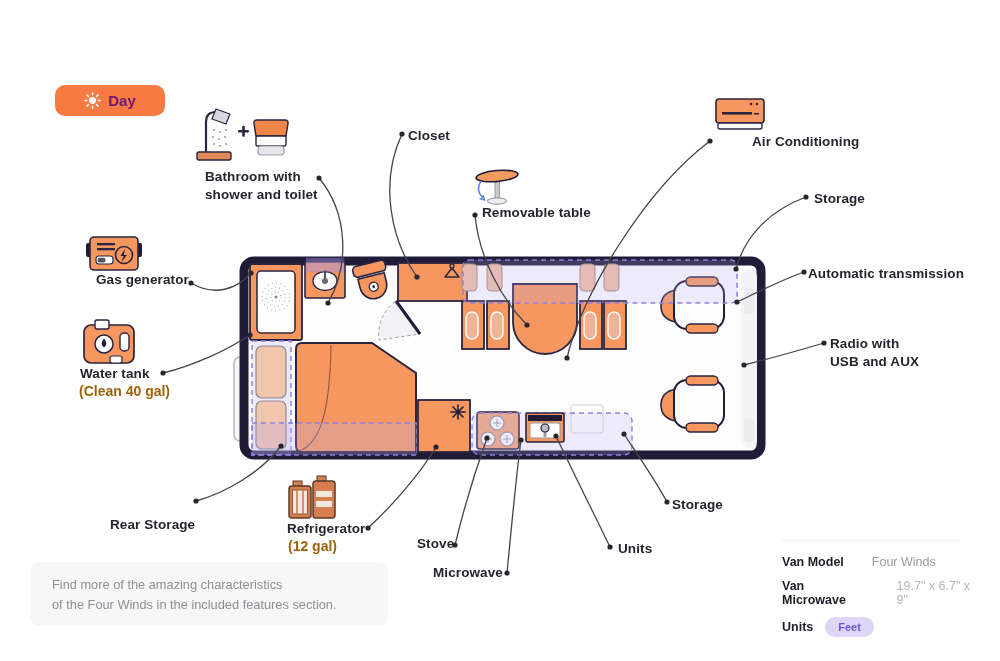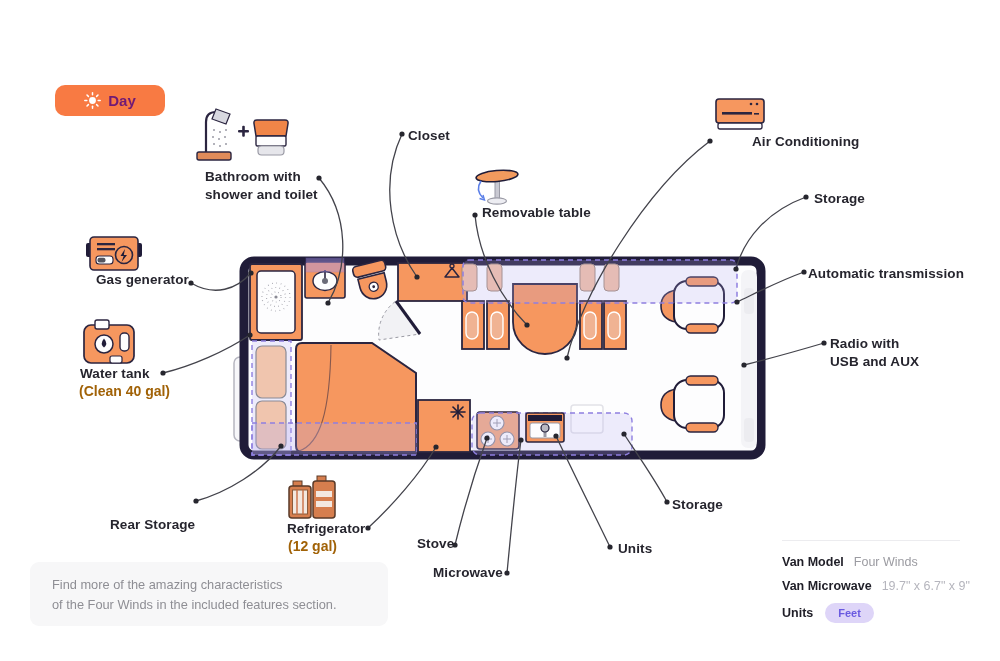--- a/index.html
+++ b/index.html
@@ -18,21 +18,21 @@
 
   .note{position:absolute;left:30px;top:562px;width:358px;height:64px;background:#f7f7f8;
         border-radius:9px;box-sizing:border-box;padding:13px 0 0 22px;
         font-size:12.8px;color:#8e8e94;line-height:20px;font-weight:400;}
 
   .info{position:absolute;left:782px;top:531px;width:200px;}
   .info .title{font-size:15.5px;font-weight:700;color:#1f1e27;}
   .info .divider{width:178px;height:1px;background:#ececef;margin:9px 0 14px 0;}
   .info .row{display:flex;align-items:center;margin-bottom:10px;font-size:12.5px;}
   .info .row .k{font-weight:700;color:#1f1e27;}
-  .info .row .v{margin-left:10px;color:#9b9ba1;}
+  .info .row .v{margin-left:28px;color:#9b9ba1;}
   .info .row .v.dim{color:#b5b5bd;}
   .badge{display:inline-block;margin-left:12px;background:#ded5f8;color:#6a5ae0;
          font-size:11px;font-weight:700;padding:4px 13px;border-radius:11px;}
 </style>
 </head>
 <body>
 
 <div class="canvas">
 
   <svg class="layer" width="1000" height="661" viewBox="0 0 1000 661">

